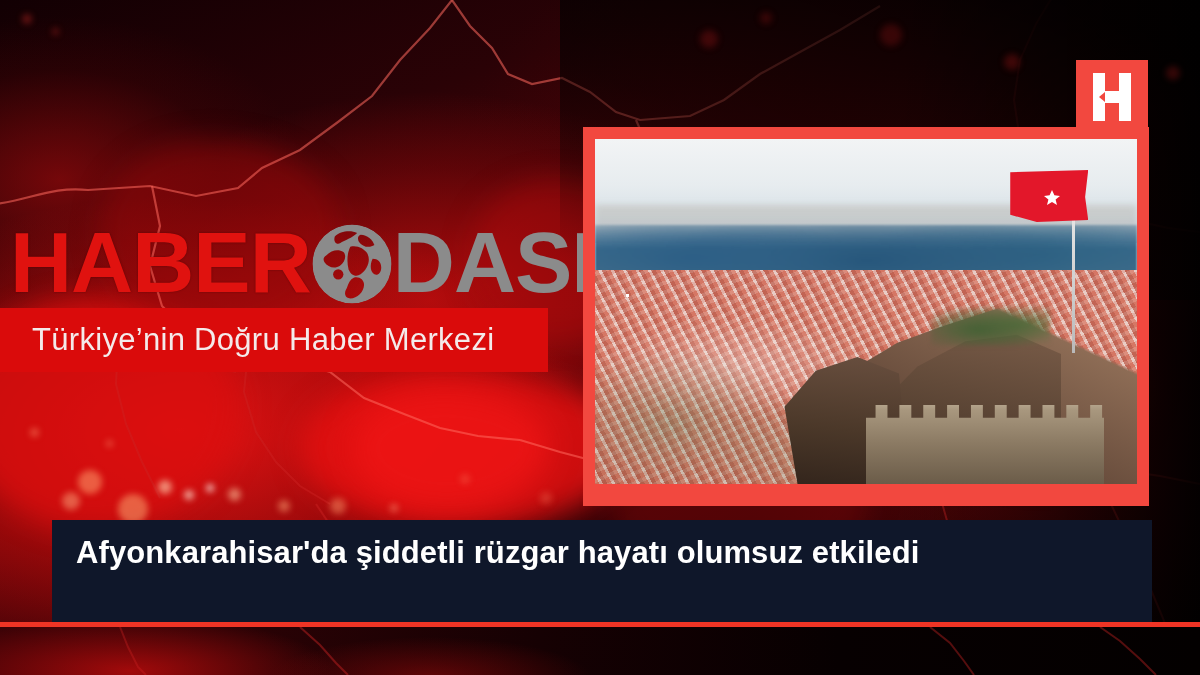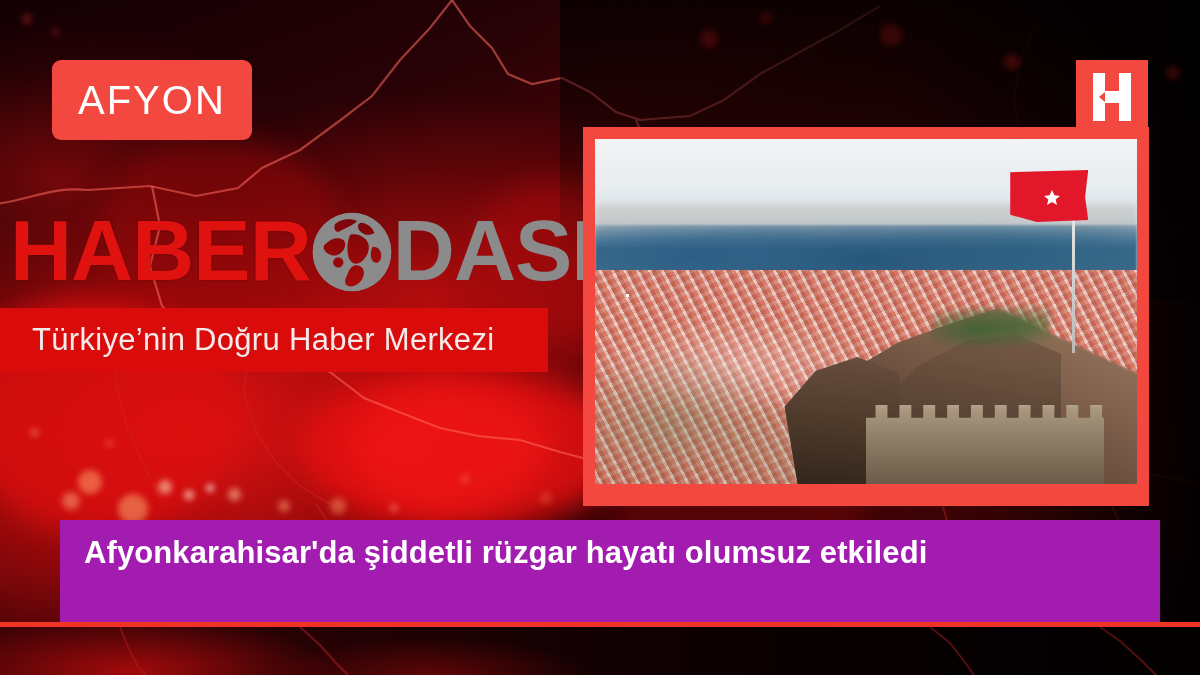--- a/index.html
+++ b/index.html
@@ -66,21 +66,21 @@
     display:flex; align-items:center; justify-content:center;
     color:#ffffff; font-size:40px; letter-spacing:2px;
     font-weight:400;
     padding:0 26px;
   }
 
   
   #logo-wrap { position:absolute; left:10px; top:195px; width:560px; height:110px; }
   #logo-row {
     display:flex; align-items:center; height:100%;
-    font-size:86px; font-weight:bold; letter-spacing:-1px; line-height:1;
+    font-size:86px; font-weight:bold; letter-spacing:-1px; line-height:1;margin-top:12px;
   }
   .logo-haber { color:#e0120f; text-shadow:0 0 2px rgba(0,0,0,.35); }
   .logo-dasi  { color:#8b8b8b; }
   #globe-icon { width:86px; height:86px; margin:0 -2px; position:relative; top:2px; }
 
   
   #tagline-band {
     position:absolute; left:0; top:308px; width:548px; height:64px;
     background:#da0b0b;
     display:flex; align-items:center;
@@ -198,22 +198,22 @@
     background:#e3172a;
     clip-path:polygon(0% 4%, 100% 0%, 96% 52%, 100% 96%, 34% 100%, 0% 86%);
   }
   .ph-flag-star {
     position:absolute; right:9%; top:9%; width:78px; height:52px;
   }
   .ph-flag-star svg { width:100%; height:100%; }
 
   
   #headline-bar {
-    position:absolute; left:60px; top:520px; width:1100px; height:102px;
-    background:#a21caf;
+    position:absolute; left:52px; top:520px; width:1100px; height:102px;
+    background:#0f172a;
     padding:14px 24px 0 24px;
   }
   #headline-text {
     color:#ffffff; font-size:31px; font-weight:bold; line-height:1.25;
     letter-spacing:.1px;
   }
   #bottom-rule {
     position:absolute; left:0; top:622px; width:1200px; height:5px;
     background:#ef3425;
   }
@@ -277,23 +277,20 @@
   <div class="bokeh" style="left:540px; top:492px; width:12px; height:12px; background:rgba(250,120,90,.32);"></div>
   <div class="bokeh" style="left:620px; top:470px; width:16px; height:16px; background:rgba(190,40,30,.35);"></div>
   <div class="bokeh" style="left:700px; top:30px;  width:18px; height:18px; background:rgba(150,20,20,.35);"></div>
   <div class="bokeh" style="left:760px; top:12px;  width:12px; height:12px; background:rgba(150,20,20,.30);"></div>
   <div class="bokeh" style="left:880px; top:24px;  width:22px; height:22px; background:rgba(150,20,20,.30);"></div>
   <div class="bokeh" style="left:1004px;top:54px;  width:16px; height:16px; background:rgba(170,22,22,.32);"></div>
   <div class="bokeh" style="left:1166px;top:66px;  width:14px; height:14px; background:rgba(170,22,22,.30);"></div>
   <div class="bokeh" style="left:22px;  top:14px;  width:10px; height:10px; background:rgba(200,40,35,.45);"></div>
   <div class="bokeh" style="left:52px;  top:28px;  width:7px;  height:7px;  background:rgba(200,40,35,.40);"></div>
 
-  <div id="city-badge">
-    <span>AFYON</span>
-  </div>
 
   <div id="logo-wrap">
     <div id="logo-row">
       <span class="logo-haber">HABER</span>
       <span id="globe-icon">
         <svg viewBox="0 0 100 100" width="86" height="86" aria-hidden="true">
           <defs>
             <mask id="globemask">
               <rect x="0" y="0" width="100" height="100" fill="#000"></rect>
               <circle cx="50" cy="50" r="46" fill="#fff"></circle>

